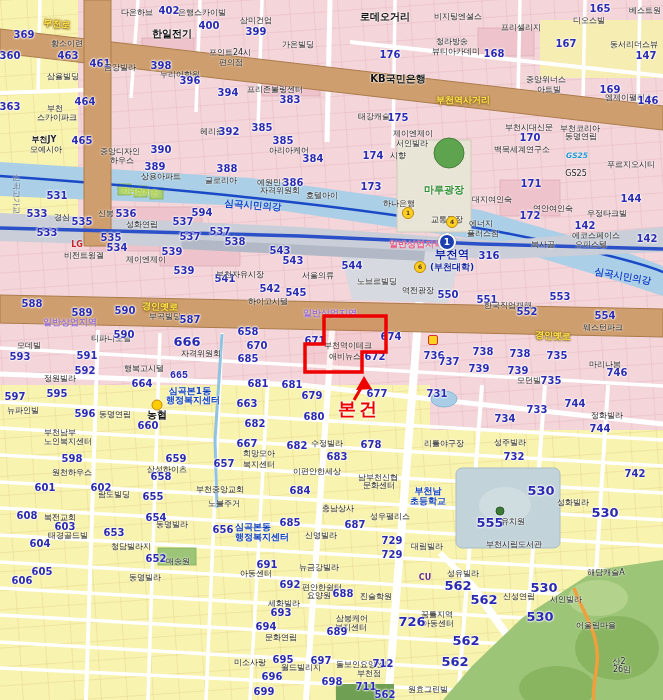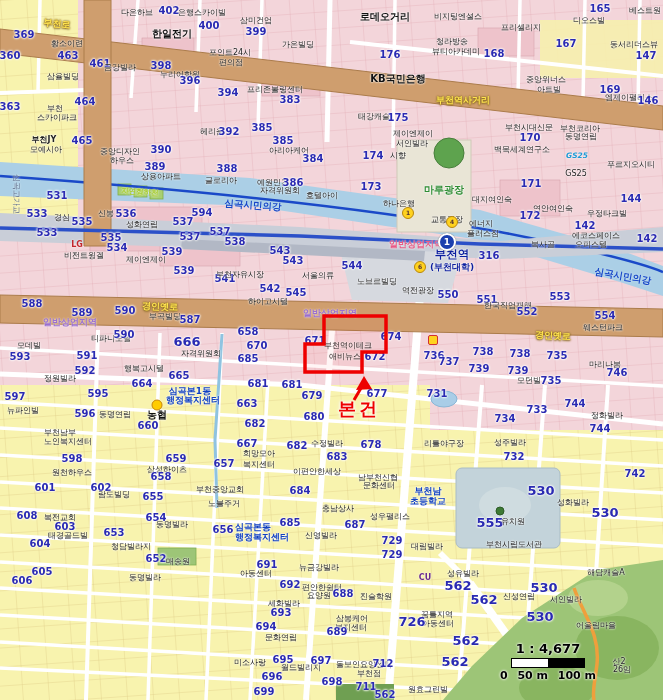--- a/index.html
+++ b/index.html
@@ -339,28 +339,28 @@
       <span class="lb num" style="left: 314px; top: 413px;">680</span>
       <span class="lb num" style="left: 255px; top: 420px;">682</span>
       <span class="lb subject" style="left: 359px; top: 405px;">본건</span>
       <span class="lb name" style="left: 111px; top: 335px;">티파니모텔</span>
       <span class="lb num" style="left: 124px; top: 331px;">590</span>
       <span class="lb name" style="left: 29px; top: 342px;">모데빌</span>
       <span class="lb num" style="left: 20px; top: 353px;">593</span>
       <span class="lb num" style="left: 87px; top: 352px;">591</span>
       <span class="lb num" style="left: 85px; top: 367px;">592</span>
       <span class="lb name" style="left: 60px; top: 375px;">정원빌라</span>
-      <span class="lb num" style="left: 57px; top: 390px; margin-left: 41px;">595</span>
+      <span class="lb num" style="left: 57px; top: 390px;">595</span>
       <span class="lb num" style="left: 15px; top: 393px;">597</span>
       <span class="lb name" style="left: 23px; top: 407px;">뉴파인빌</span>
       <span class="lb num" style="left: 85px; top: 410px;">596</span>
       <span class="lb name" style="left: 115px; top: 411px;">동명연립</span>
       <span class="lb name" style="left: 144px; top: 365px;">행복고시텔</span>
       <span class="lb num" style="left: 142px; top: 380px;">664</span>
-      <span class="lb num" style="left: 179px; top: 372px;">665</span>
+      <span class="lb num" style="left: 179px; top: 372px; font-family: Liberation Mono, monospace;">665</span>
       <span class="lb num-lg" style="left: 187px; top: 337px;">666</span>
       <span class="lb name" style="left: 201px; top: 350px;">자격위원회</span>
       <span class="lb blue" style="left: 190px; top: 387px;">심곡본1동</span>
       <span class="lb blue" style="left: 193px; top: 396px;">행정복지센터</span>
       <span class="lb name-lg" style="left: 157px; top: 411px;">농협</span>
       <span class="lb num" style="left: 148px; top: 422px;">660</span>
       <span class="lb name" style="left: 60px; top: 429px;">부천남부</span>
       <span class="lb name" style="left: 68px; top: 438px;">노인복지센터</span>
       <span class="lb num" style="left: 72px; top: 455px;">598</span>
       <span class="lb num" style="left: 176px; top: 455px;">659</span>
@@ -480,26 +480,14 @@
       <span class="lb pin" style="left: 157px; top: 401px;"></span>
       <span class="lb tree" style="left: 500px; top: 507px;"></span>
     </div>
 
   <svg id="overlay" width="663" height="700" viewBox="0 0 663 700">
     <polygon id="subject-polygon" points="324,316 386,316 386,352 362,352 362,372 305,372 305,344 324,344" fill="rgba(255,0,0,0.04)" stroke="#ee0000" stroke-width="3.5" stroke-linejoin="miter"></polygon>
     <line id="subject-arrow" x1="354" y1="400" x2="364" y2="383" stroke="#ee0000" stroke-width="3"></line>
     <polygon id="subject-arrow-head" points="364,376 356,390 372,389" fill="#ee0000"></polygon>
   </svg>
 
-  <div id="scale-widget">
-    <div id="scale-title">1 : 4,677</div>
-    <div id="scale-bar">
-      <span class="seg white"></span>
-        <span class="seg black"></span>
-    </div>
-    <div id="scale-ticks">
-      <span>0</span>
-      <span>50 m</span>
-      <span>100 m</span>
-    </div>
-  </div>
 
 </div>
 
 </body></html>

